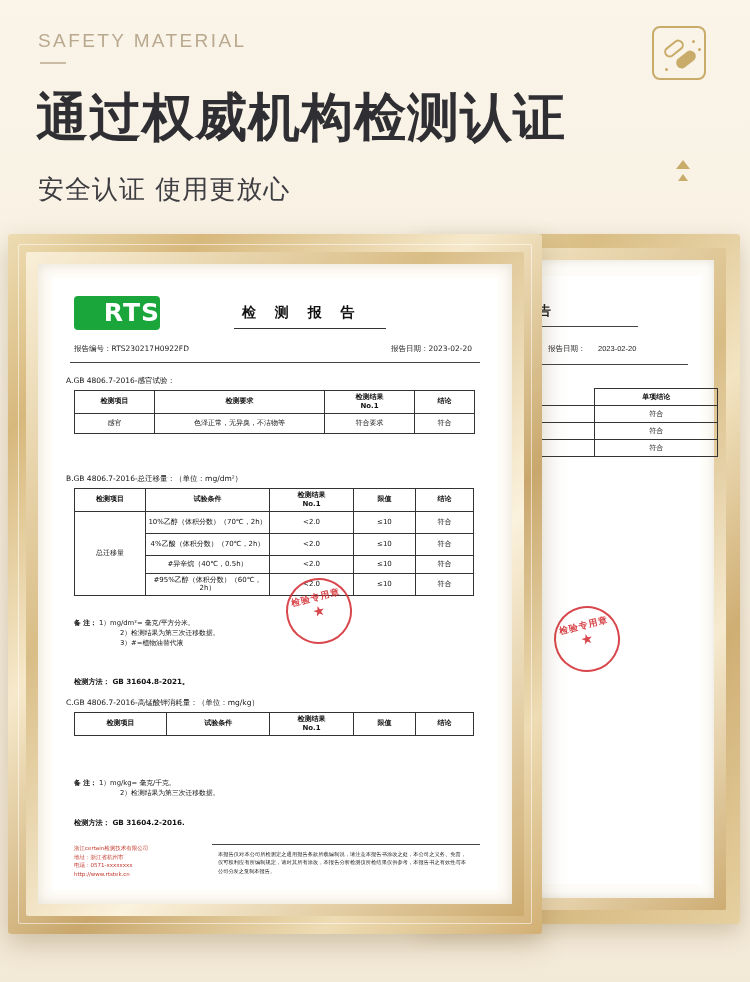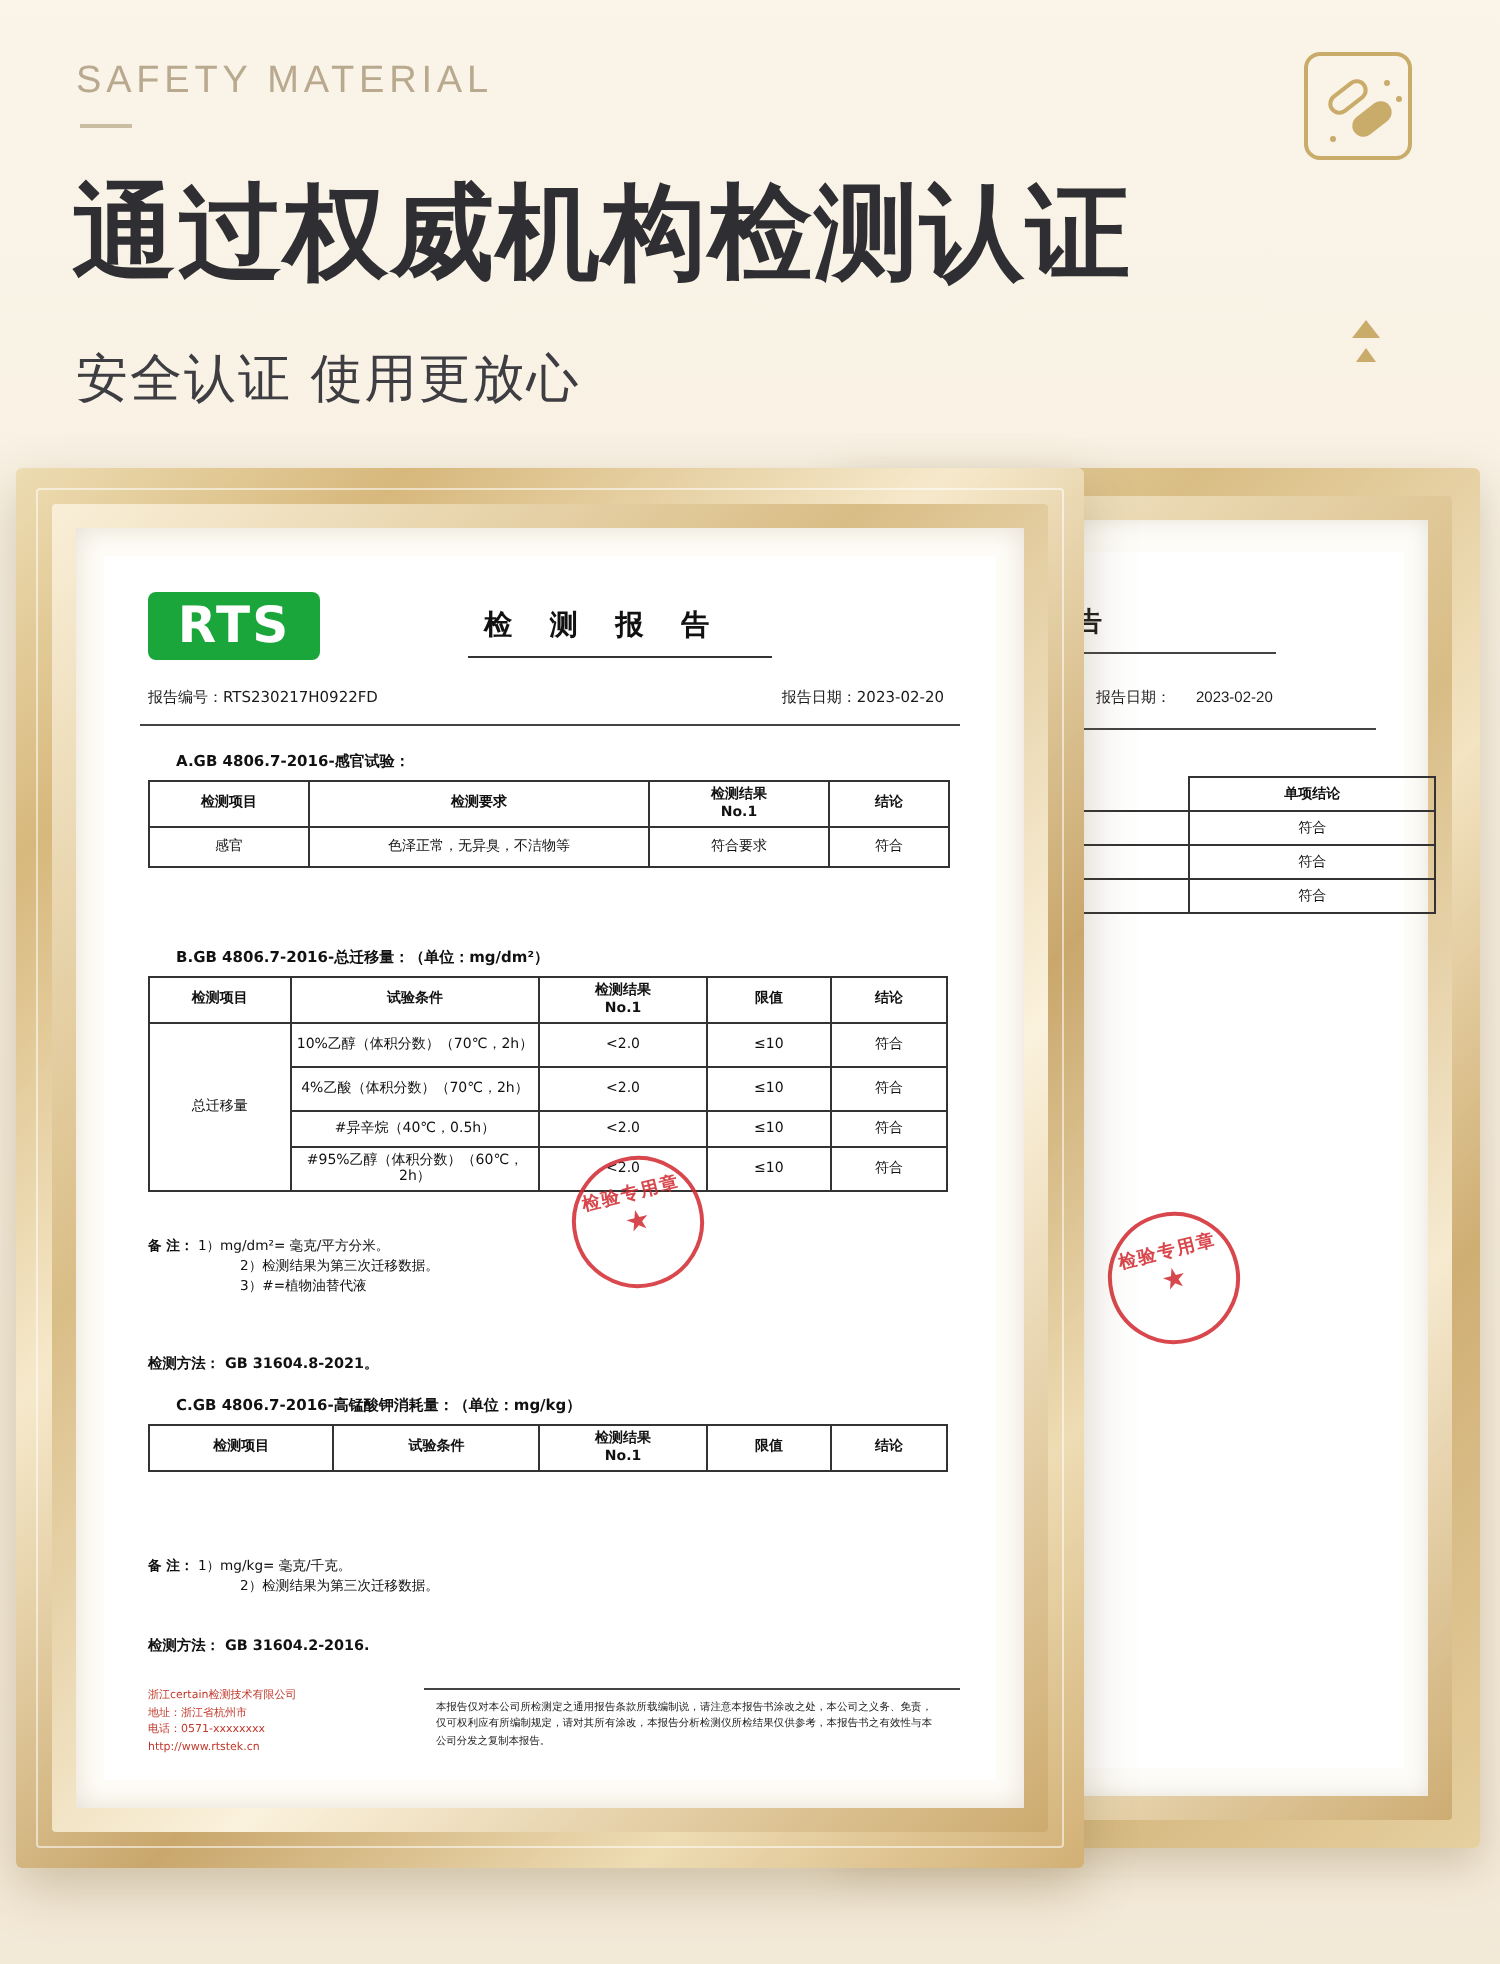--- a/index.html
+++ b/index.html
@@ -190,21 +190,21 @@
     position: absolute;
     left: 22px; top: 18px;
     width: 86px; height: 34px;
     background: #1aa63b;
     border-radius: 4px;
     color: #fff;
     font-family: "DejaVu Sans", sans-serif;
     font-weight: bold;
     font-size: 25px;
     letter-spacing: 1px;
-    text-align: center;
+    text-align: right;
     line-height: 34px;
   }
   .doc-title {
     position: absolute;
     left: 190px; top: 26px;
     font-size: 14px;
     letter-spacing: 7px;
     font-weight: bold;
     color: #111;
   }
@@ -226,23 +226,23 @@
   .hrule {
     position: absolute;
     left: 18px; right: 18px;
     height: 1px;
     background: #444;
   }
 
   .section-label {
     position: absolute;
     font-size: 7.5px;
-    font-weight: bold;
+    font-weight: normal;
     color: #111;
-    left: 36px;
+    left: 14px;
   }
 
   table.rpt {
     position: absolute;
     border-collapse: collapse;
     font-size: 7px;
     color: #111;
     table-layout: fixed;
   }
   table.rpt th, table.rpt td {

